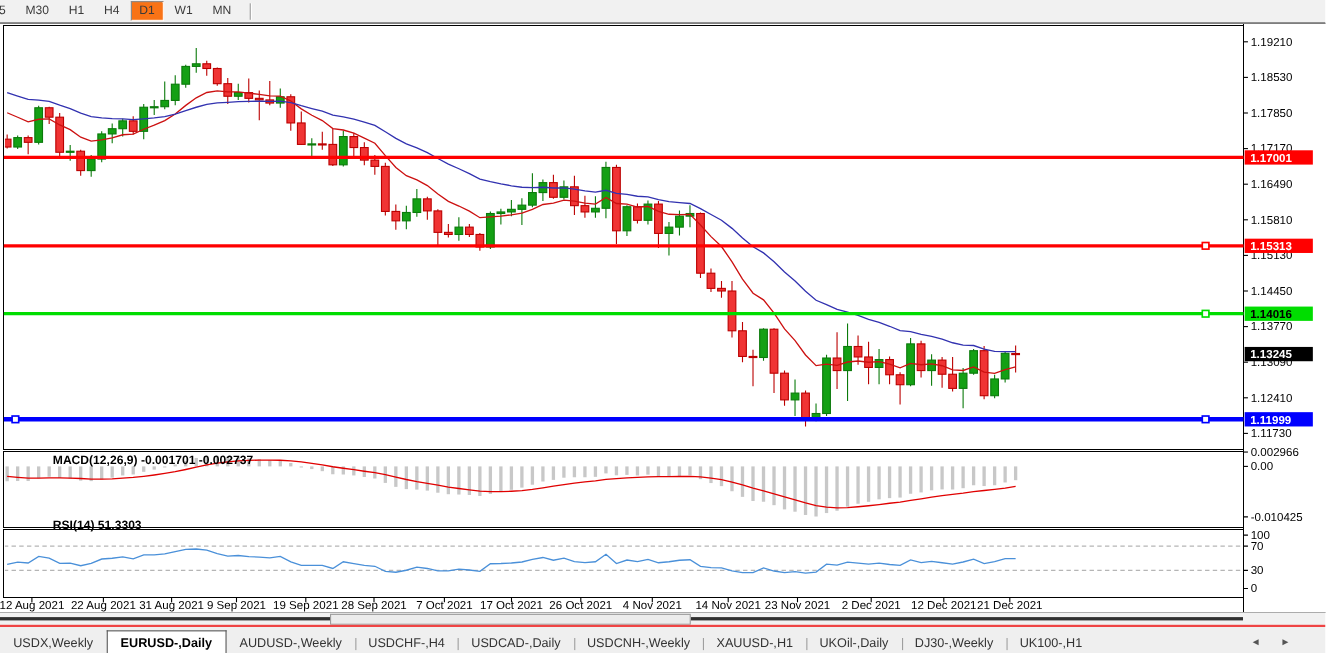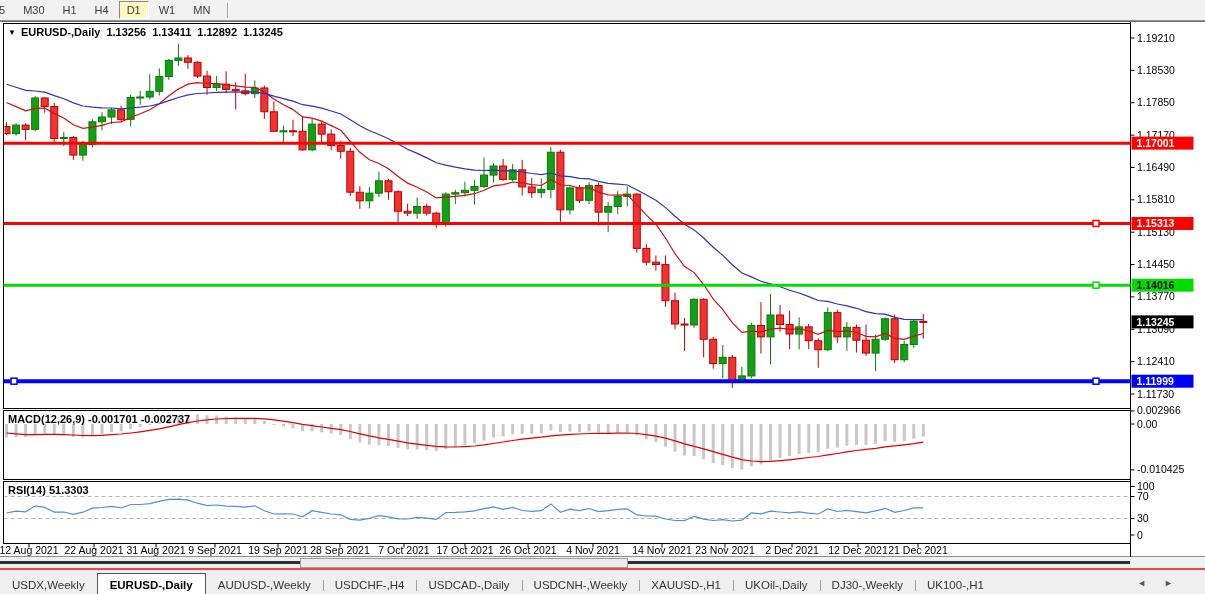--- a/index.html
+++ b/index.html
@@ -4,29 +4,29 @@
 <style>
   html,body{margin:0;padding:0;}
   .page{position:relative;width:1205px;height:594px;background:#fff;overflow:hidden;
         font-family:"Liberation Sans",sans-serif;-webkit-font-smoothing:antialiased;}
   
   .toolbar{position:absolute;top:0;left:0;width:1205px;height:20px;background:#f1f1f1;
            border-bottom:1px solid #8f8f8f;display:flex;align-items:center;z-index:3;
            font-size:11px;color:#3a3a3a;}
   .tf{padding:2px 7px;margin:0 1px;border:1px solid transparent;cursor:default;}
   .tf.clip{margin-left:-9px;}
-  .tf.active{background:#fef9c3;border-color:#8a8a8a #ffffff #ffffff #8a8a8a;}
+  .tf.active{background:#f97316;border-color:#8a8a8a #ffffff #ffffff #8a8a8a;}
   .tf-sep{width:0;height:15px;border-left:1px solid #9f9f9f;border-right:1px solid #fff;margin-left:8px;}
   
   svg.chart{position:absolute;left:0;top:0;z-index:1;}
   
   .flabel{position:absolute;z-index:2;font-size:11px;font-weight:700;color:#000;white-space:nowrap;}
   .caret{display:inline-block;font-size:8px;vertical-align:1px;margin-right:5px;}
   .flabel .v{margin-left:6px;font-weight:700;}
-  .ind-label{position:absolute;z-index:2;font-size:11px;font-weight:700;color:#000;white-space:nowrap;}
+  .ind-label{position:absolute;z-index:2;font-size:11px;font-weight:700;color:#000;white-space:nowrap;margin-left:40px;}
   
   .scrollrow{position:absolute;left:0;top:557px;width:1205px;height:11px;background:#f1f1f1;z-index:2;}
   .scroll-line{position:absolute;top:4px;height:3px;background:#2f2f2f;}
   .scroll-thumb{position:absolute;top:1px;height:8px;background:#ececec;border:1px solid #9d9d9d;}
   
   .tabbar{position:absolute;left:0;top:568px;width:1205px;height:26px;background:#efefef;
           border-top:2px solid #ef4444;display:flex;align-items:flex-end;z-index:3;font-size:11.5px;color:#333;}
   .tab{padding:4px 12px 5px 12px;position:relative;cursor:default;white-space:nowrap;}
   .tab:not(.active):not(:first-child)::before{content:"";position:absolute;left:0;top:5px;bottom:5px;border-left:1px solid #9f9f9f;}
   .tab.active{background:#fff;border:1px solid #555;border-bottom:none;font-weight:700;color:#000;padding-top:5px;}
@@ -468,26 +468,23 @@
         <text x="725" y="554" fill="#000000" font-size="10.5" font-family="&quot;Liberation Sans&quot;,sans-serif" text-anchor="middle">23 Nov 2021</text>
         <line x1="792" y1="543.5" x2="792" y2="547.5" stroke="#000"></line>
         <text x="792" y="554" fill="#000000" font-size="10.5" font-family="&quot;Liberation Sans&quot;,sans-serif" text-anchor="middle">2 Dec 2021</text>
         <line x1="858" y1="543.5" x2="858" y2="547.5" stroke="#000"></line>
         <text x="858" y="554" fill="#000000" font-size="10.5" font-family="&quot;Liberation Sans&quot;,sans-serif" text-anchor="middle">12 Dec 2021</text>
         <line x1="918" y1="543.5" x2="918" y2="547.5" stroke="#000"></line>
         <text x="918" y="554" fill="#000000" font-size="10.5" font-family="&quot;Liberation Sans&quot;,sans-serif" text-anchor="middle">21 Dec 2021</text>
       </g>
     </svg>
 
-  <div class="flabel" style="left:8px;top:26px;">
-    <span class="caret">▼</span><span>EURUSD-,Daily</span><span class="v">1.13256</span><span class="v">1.13411</span><span class="v">1.12892</span><span class="v">1.13245</span>
-  </div>
 
   <div class="ind-label" style="left:8px;top:413px;">MACD(12,26,9) -0.001701 -0.002737</div>
-  <div class="ind-label" style="left:8px;top:484px;">RSI(14) 51.3303</div>
+  <div class="ind-label" style="left:8px;top:472px;">RSI(14) 51.3303</div>
 
   <div class="scrollrow">
     <div class="scroll-line" style="left:0;width:301px;"></div>
     <div class="scroll-line" style="left:626px;width:504px;"></div>
     <div class="scroll-thumb" style="left:300px;width:326px;"></div>
   </div>
 
   <div class="tabbar" id="tabbar">
       <div class="tab">USDX,Weekly</div>
       <div class="tab active">EURUSD-,Daily</div>

